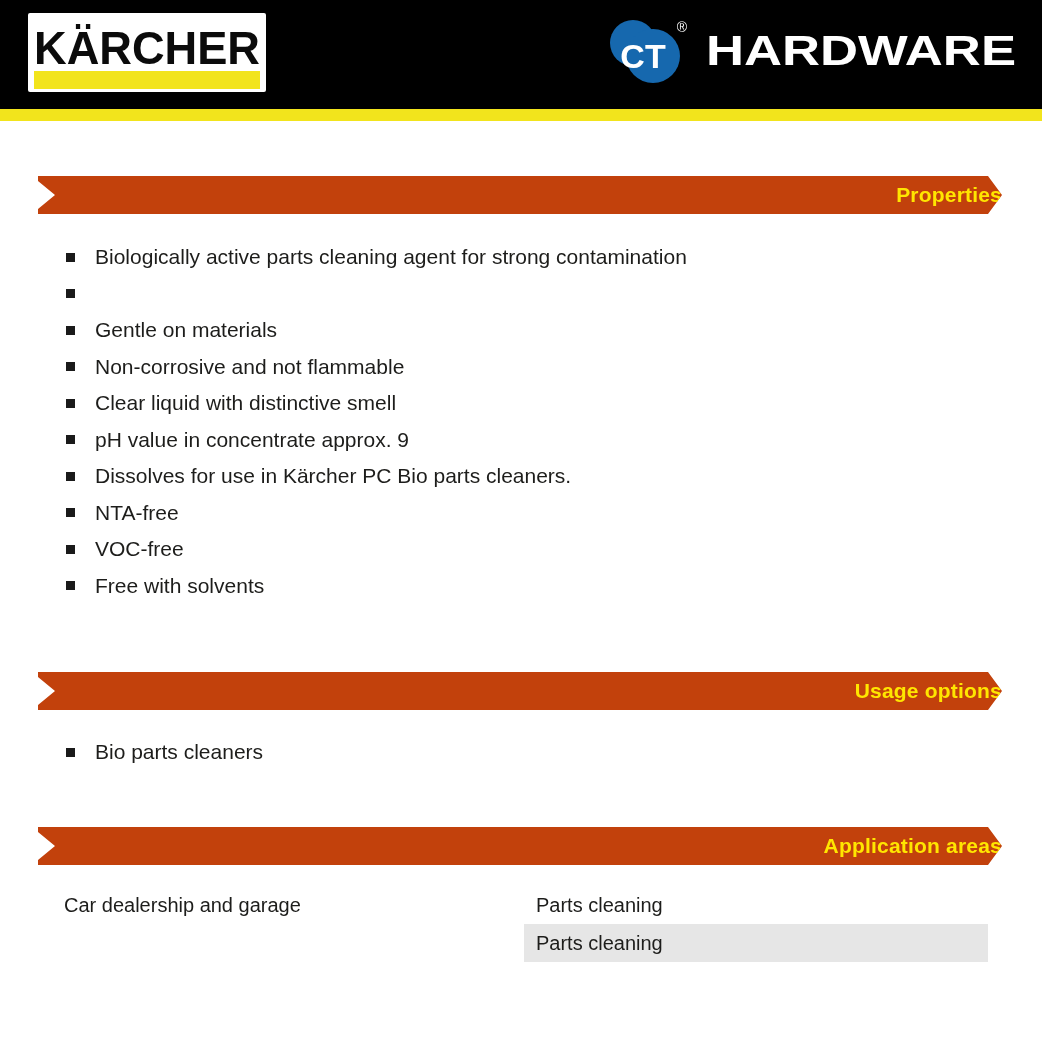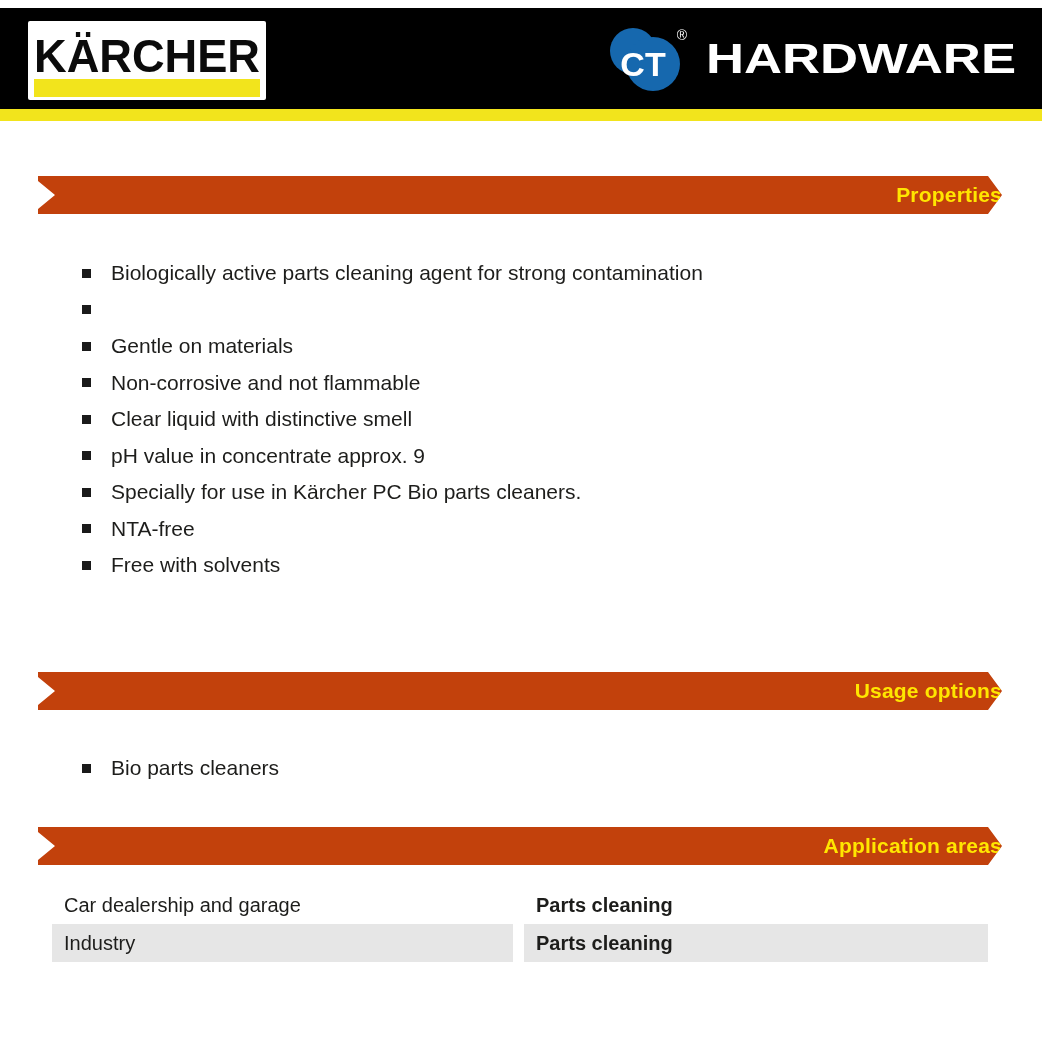--- a/index.html
+++ b/index.html
@@ -1,51 +1,51 @@
 <!DOCTYPE html>
 <html><head>
 <meta charset="utf-8">
 <style>
   html,body{margin:0;padding:0;background:#ffffff;}
   *{box-sizing:border-box;}
   body{font-family:"Liberation Sans","DejaVu Sans",sans-serif;color:#1d1d1b;}
   #page{position:relative;width:1042px;height:1042px;background:#ffffff;overflow:hidden;}
 
   
-  .header{position:absolute;left:0;top:8px;width:1042px;height:109px;background:#000000;}
+  .header{position:absolute;left:0;top:0;width:1042px;height:109px;background:#000000;}
   .karcher-box{position:absolute;left:28px;top:13px;width:238px;height:79px;background:#ffffff;border-radius:2px;}
   .karcher-box svg{display:block;}
   .ct-logo{position:absolute;left:602px;top:14px;width:100px;height:80px;}
   .hardware-logo{position:absolute;left:703px;top:24px;width:320px;height:54px;}
   .yellow-strip{position:absolute;left:0;top:109px;width:1042px;height:12px;background:#F2E41C;}
 
   
   .ribbon{position:absolute;left:38px;width:964px;height:38px;background:#c2410c;display:flex;align-items:center;
     clip-path:polygon(0 0, calc(100% - 14px) 0, 100% 50%, calc(100% - 14px) 100%, 0 100%, 0 87%, 17px 50%, 0 13%);justify-content:flex-end;}
   .ribbon .ribbon-title{margin-left:30px;color:#FFE600;font-size:21px;font-weight:bold;letter-spacing:0.2px;}
   #ribbon-properties{top:176px;}
   #ribbon-usage{top:672px;}
   #ribbon-applications{top:827px;}
 
   
-  .bullet-list{position:absolute;left:66px;margin:16px;padding:0;list-style:none;}
+  .bullet-list{position:absolute;left:66px;margin:0;padding:0;list-style:none;}
   #properties-list{top:239px;}
   #usage-list{top:734px;}
   .bullet-list li{display:flex;align-items:center;height:36.5px;}
   .bullet-square{width:9px;height:9px;background:#1a1a1a;flex:0 0 9px;margin-right:20px;}
   .bullet-text{font-size:21px;color:#1d1d1b;white-space:nowrap;}
 
   
   .app-table{position:absolute;left:0;top:886px;width:1042px;}
   .app-row{position:absolute;left:0;width:1042px;height:38px;}
   .app-row.row-0{top:0;}
   .app-row.row-1{top:38px;}
   .app-cell{position:absolute;top:0;height:38px;display:flex;align-items:center;padding-left:12px;font-size:20px;}
   .app-cell.col-area{left:52px;width:461px;font-weight:normal;}
-  .app-cell.col-value{left:524px;width:464px;font-weight:bold;}
+  .app-cell.col-value{left:524px;width:464px;font-weight:normal;}
   .app-row.row-1 .app-cell{background:#E6E6E6;}
 </style>
 </head>
 <body>
 
 <div id="page">
 
   <div class="header">
 
     <div class="karcher-box">
@@ -92,25 +92,29 @@
     <li>
         <span class="bullet-square"></span>
         <span class="bullet-text">Clear liquid with distinctive smell</span>
       </li>
     <li>
         <span class="bullet-square"></span>
         <span class="bullet-text">pH value in concentrate approx. 9</span>
       </li>
     <li>
         <span class="bullet-square"></span>
-        <span class="bullet-text">Specially for use in Kärcher PC Bio parts cleaners.</span>
+        <span class="bullet-text">Dissolves for use in Kärcher PC Bio parts cleaners.</span>
       </li>
     <li>
         <span class="bullet-square"></span>
         <span class="bullet-text">NTA-free</span>
+      </li>
+    <li>
+        <span class="bullet-square"></span>
+        <span class="bullet-text">VOC-free</span>
       </li>
     <li>
         <span class="bullet-square"></span>
         <span class="bullet-text">Free with solvents</span>
       </li>
   </ul>
 
   <div class="ribbon" id="ribbon-usage">
     <span class="ribbon-title">Usage options</span>
   </div>
@@ -125,18 +129,17 @@
   <div class="ribbon" id="ribbon-applications">
     <span class="ribbon-title">Application areas</span>
   </div>
 
   <div class="app-table">
     <div class="app-row row-0">
       <div class="app-cell col-area">Car dealership and garage</div>
       <div class="app-cell col-value">Parts cleaning</div>
     </div>
     <div class="app-row row-1">
-      <div class="app-cell col-area">Industry</div>
       <div class="app-cell col-value">Parts cleaning</div>
     </div>
   </div>
 
 </div>
 
 </body></html>

